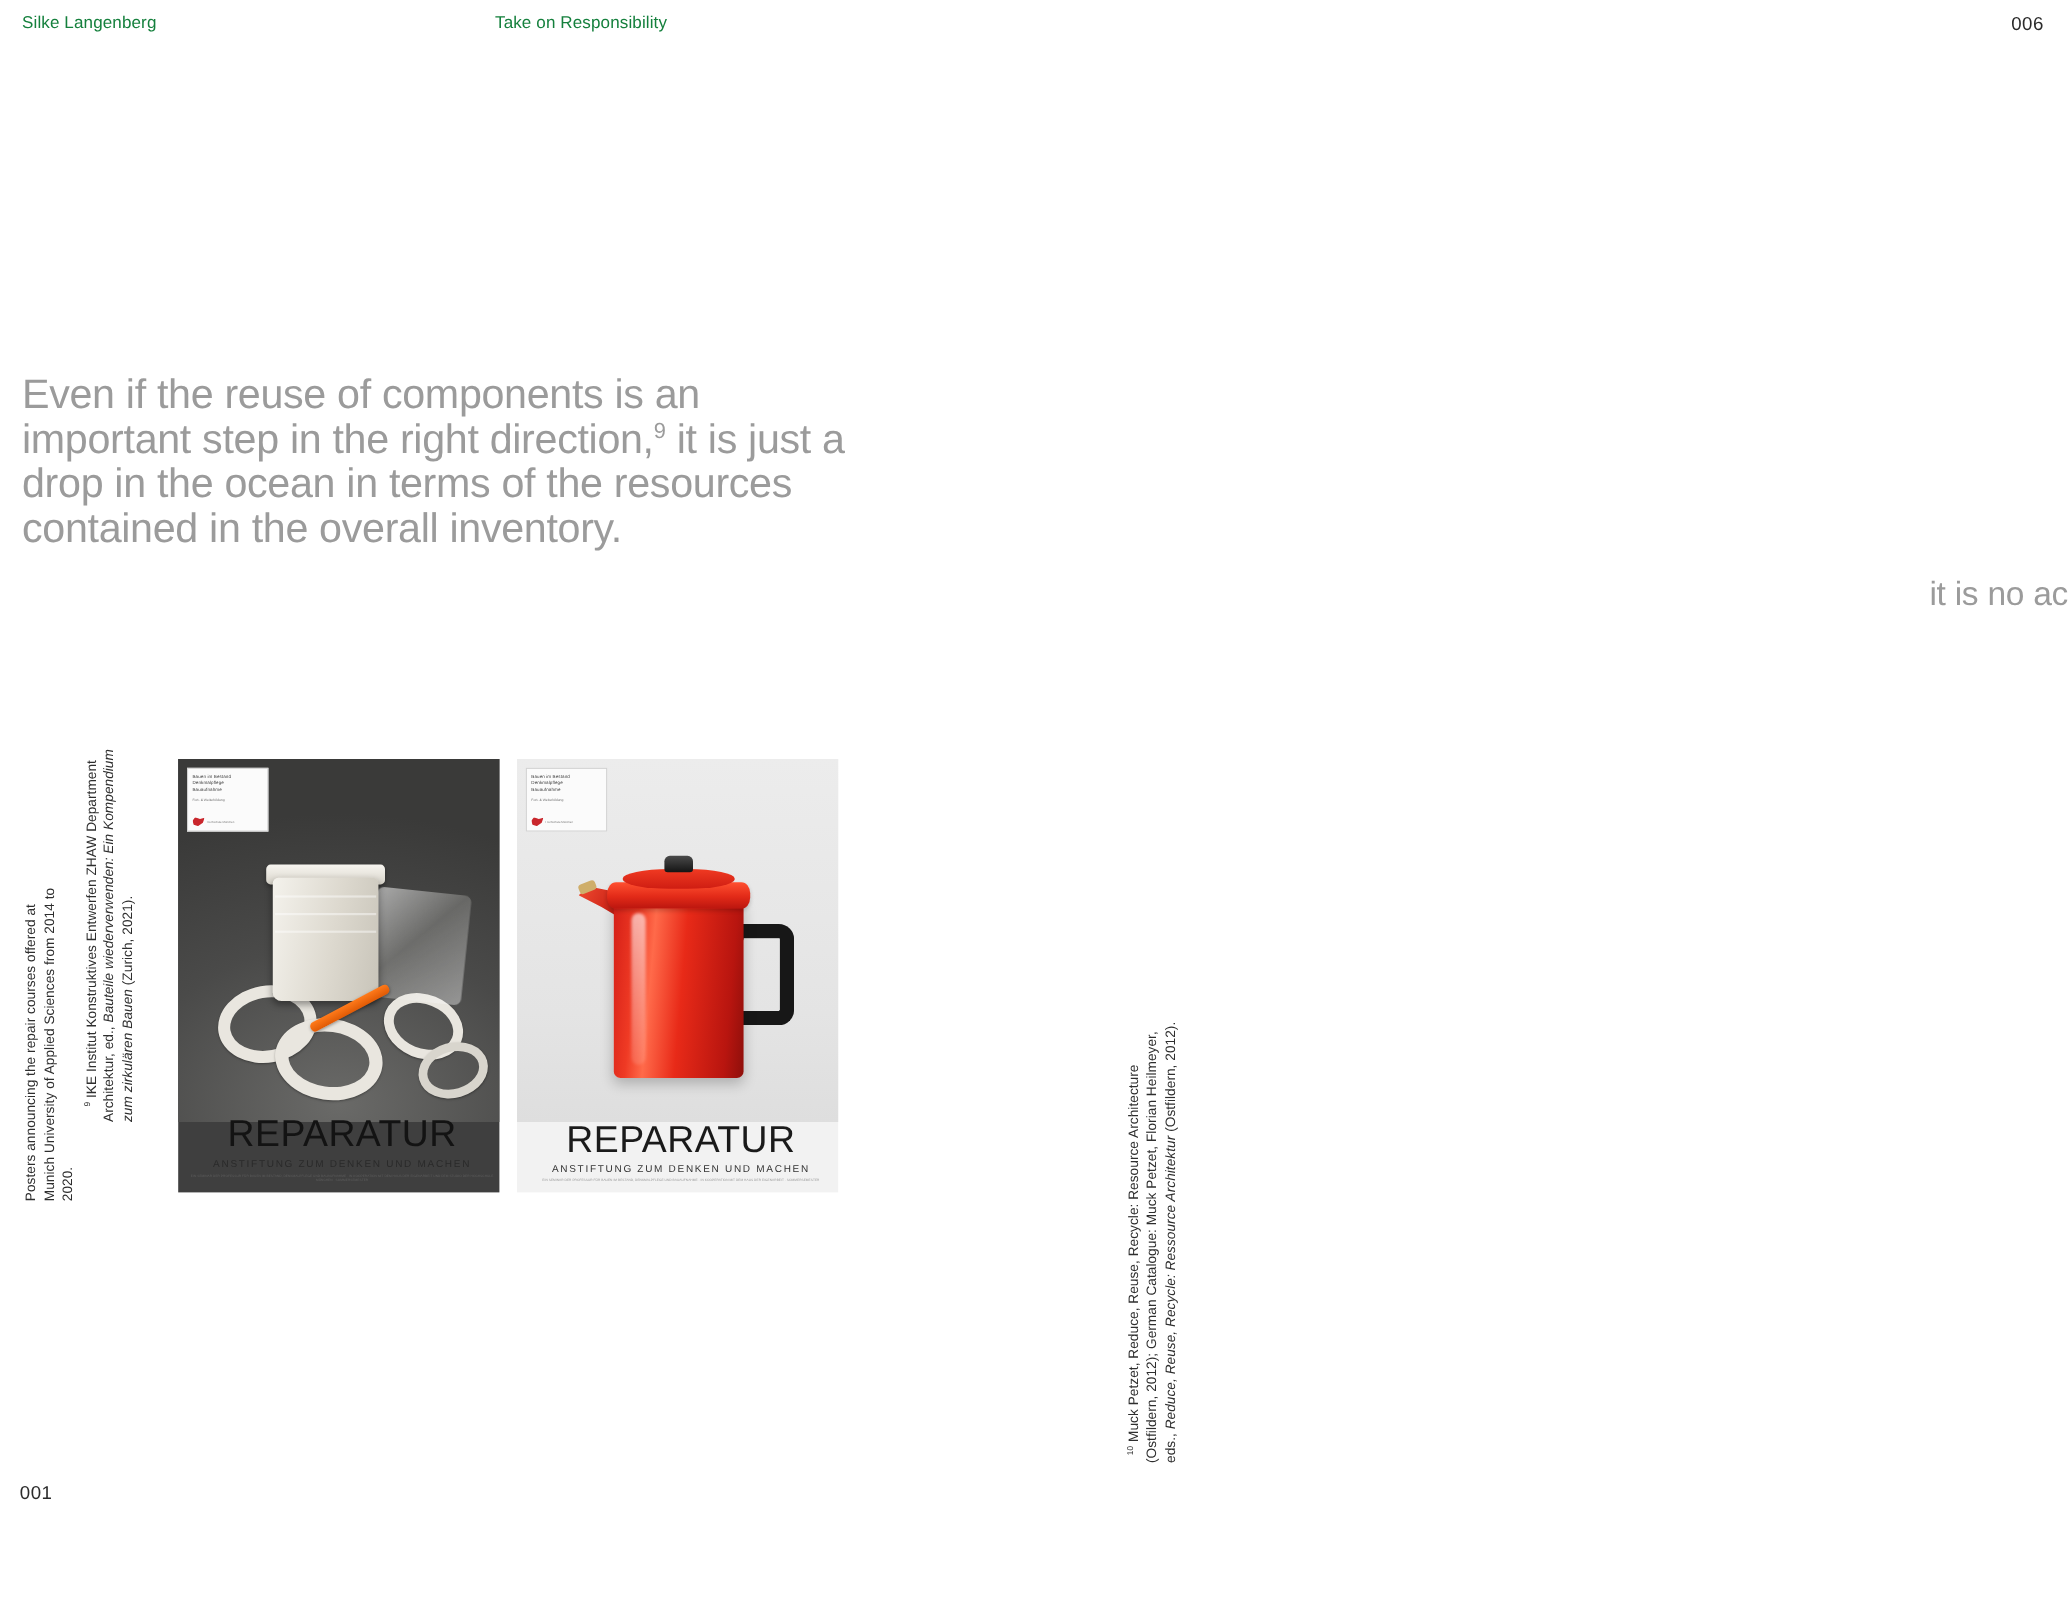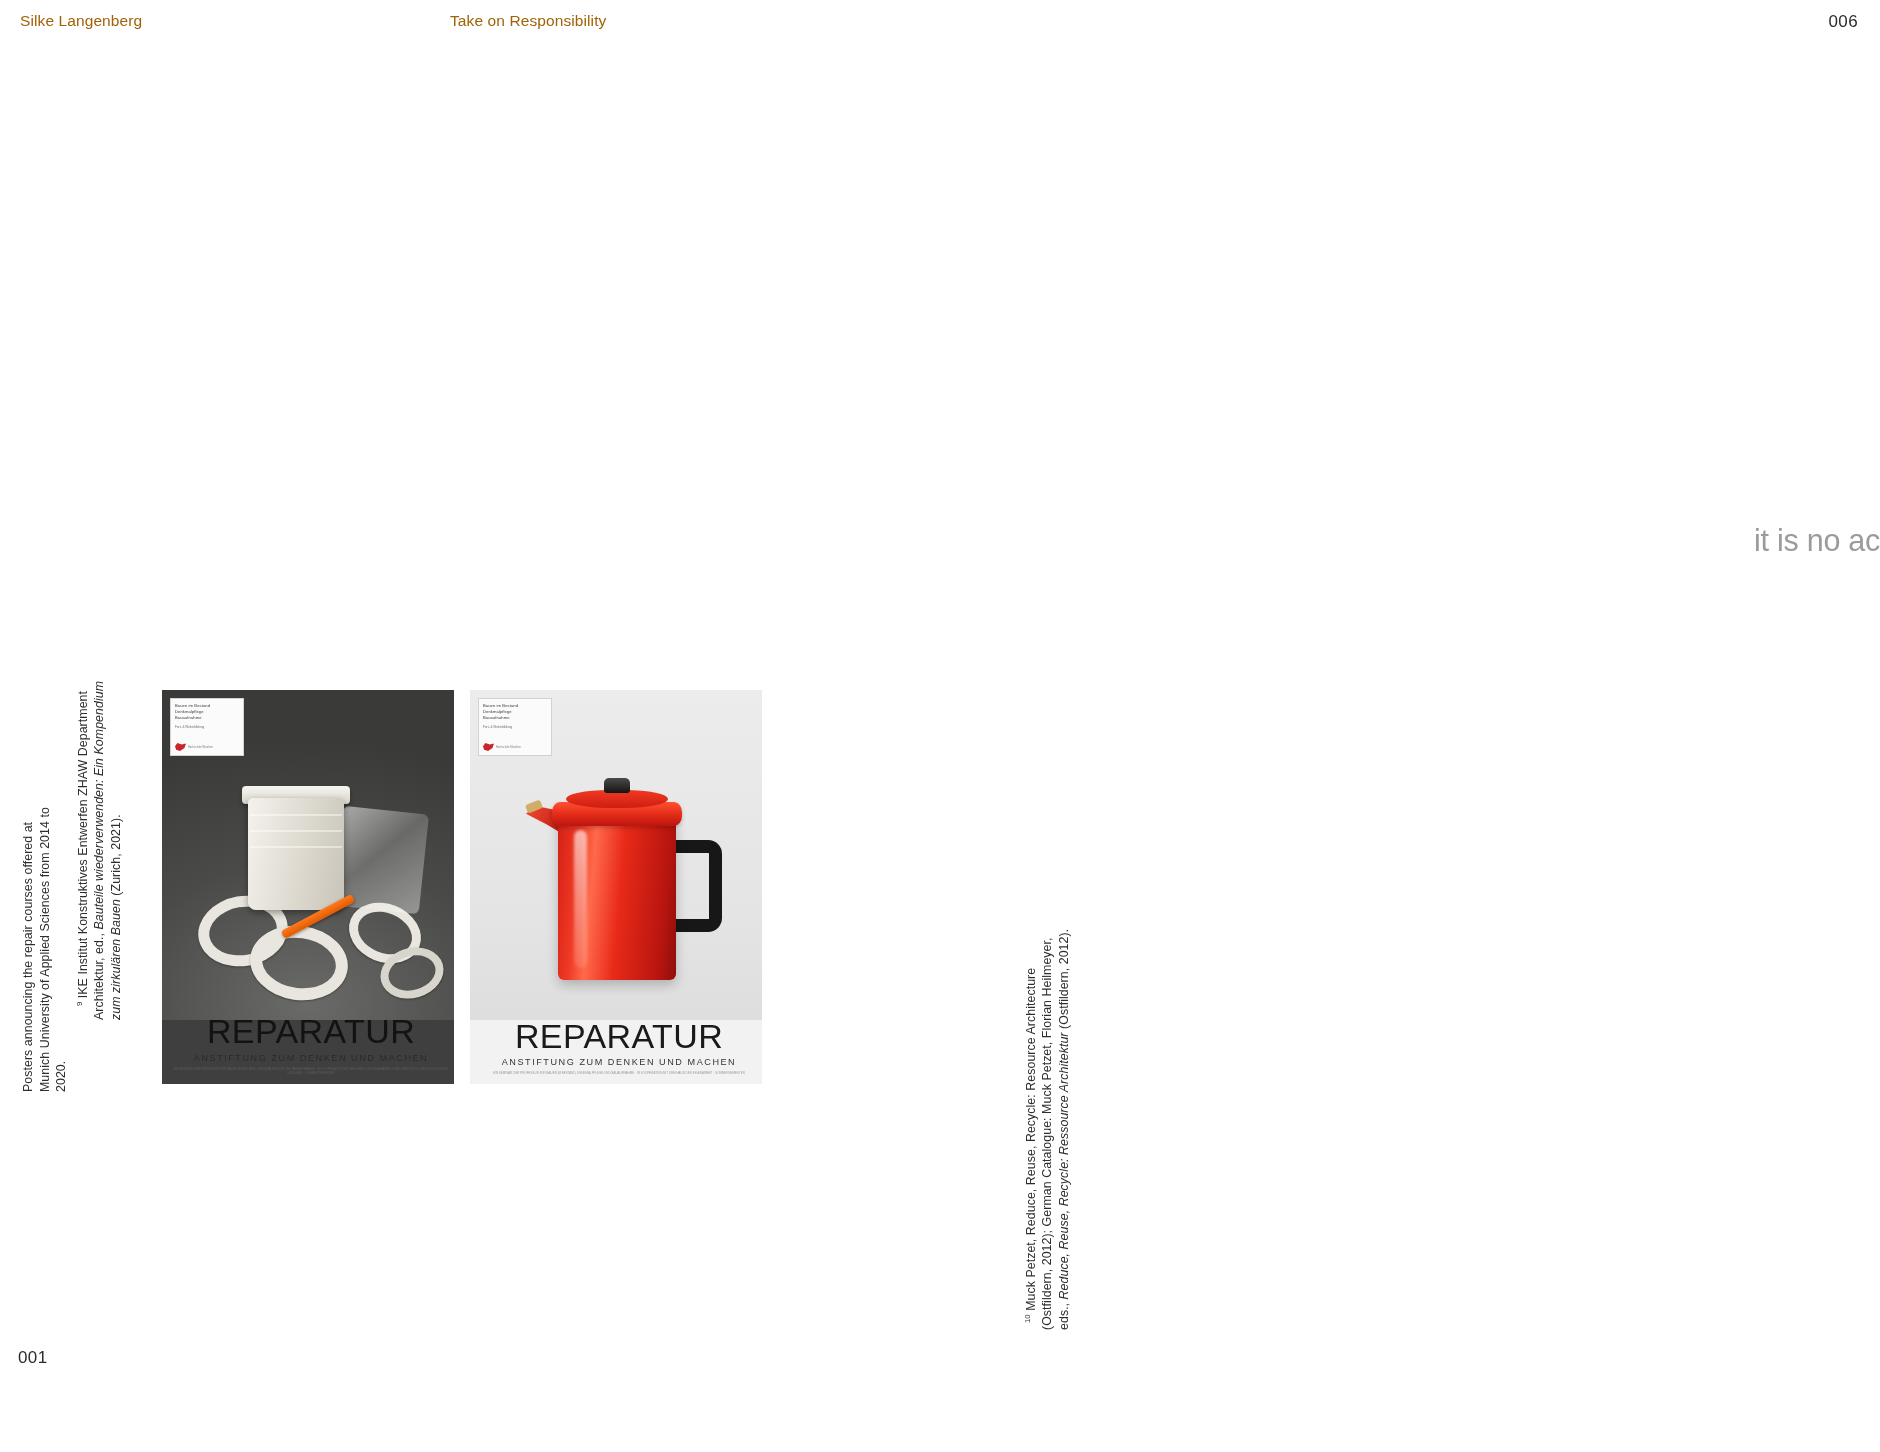--- a/index.html
+++ b/index.html
@@ -17,21 +17,21 @@
     color: #1a1a1a;
     -webkit-font-smoothing: antialiased;
   }
 
   
   .runhead {
     position: absolute;
     top: 12px;
     font-size: 15.5px;
     letter-spacing: 0.1px;
-    color: #a16207;
+    color: #15803d;
   }
   #runhead-author { left: 20px; }
   #runhead-title  { left: 450px; }
   #runhead-folio  {
     right: 22px;
     font-size: 17px;
     letter-spacing: 0.4px;
     color: #2b2b2b;
   }
 
@@ -347,20 +347,23 @@
 </style>
 </head>
 <body>
 
 <div class="runhead" id="runhead-author">Silke Langenberg</div>
 <div class="runhead" id="runhead-title">Take on Responsibility</div>
 <div class="runhead" id="runhead-folio">006</div>
 
 <div class="page-left">
 
+  <div id="pullquote-left">
+    <span>Even if the reuse of components is an important step in the right direction,</span><sup>9</sup><span> it is just a drop in the ocean in terms of the resources contained in the overall inventory.</span>
+  </div>
 
   <div class="vcaption" id="caption-figure">Posters announcing the repair courses offered at Munich University of Applied Sciences from 2014 to 2020.</div>
 
   <div class="vcaption" id="footnote-9">
     <sup>9</sup><span> IKE Institut Konstruktives Entwerfen ZHAW Department Architektur, ed., </span><em>Bauteile wiederverwenden: Ein Kompendium zum zirkulären Bauen</em><span> (Zurich, 2021).</span>
   </div>
 
   <div id="figure-posters">
 
     <div class="poster" id="poster-1">

